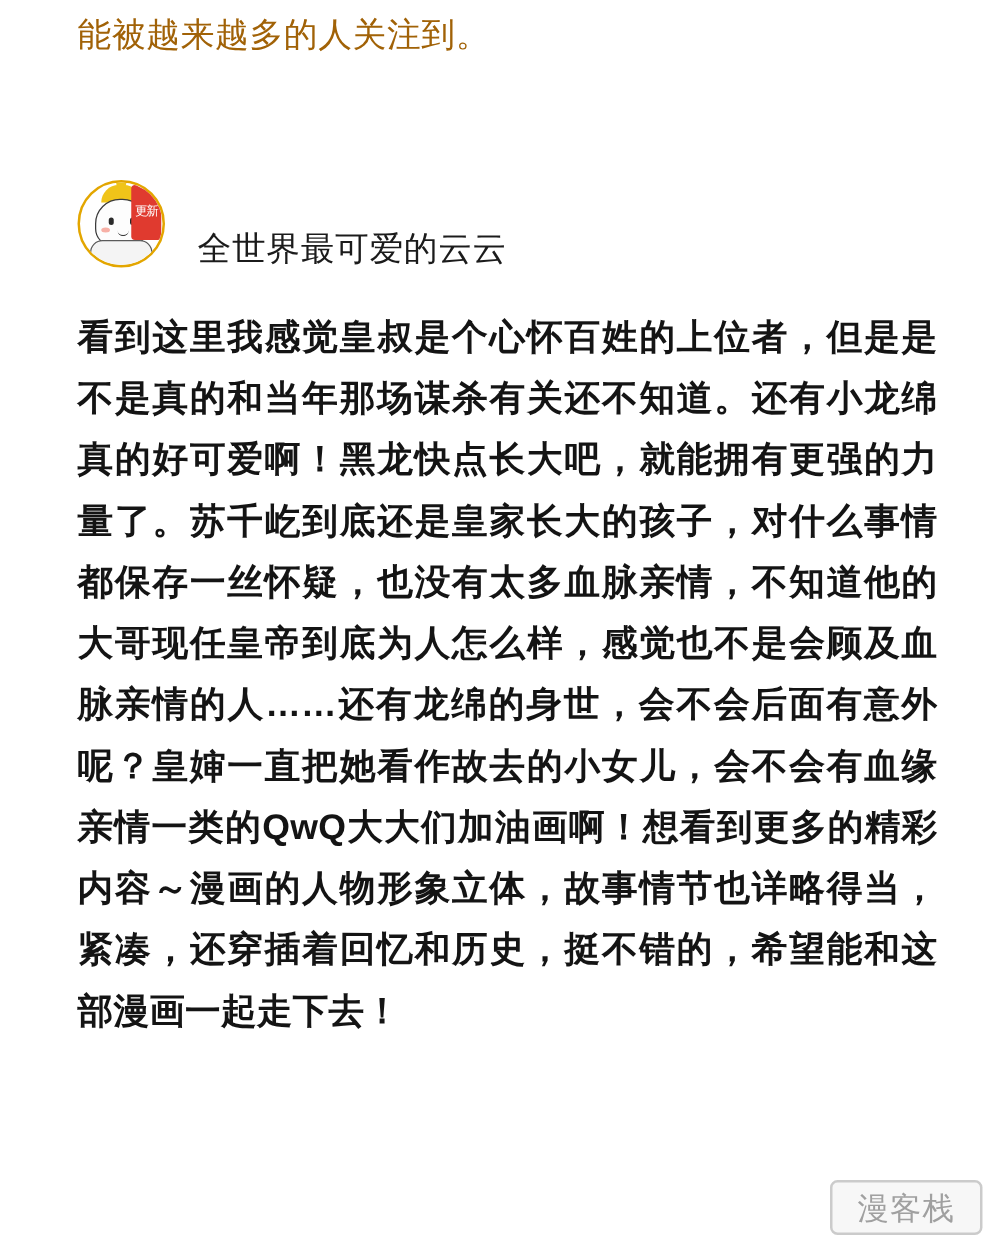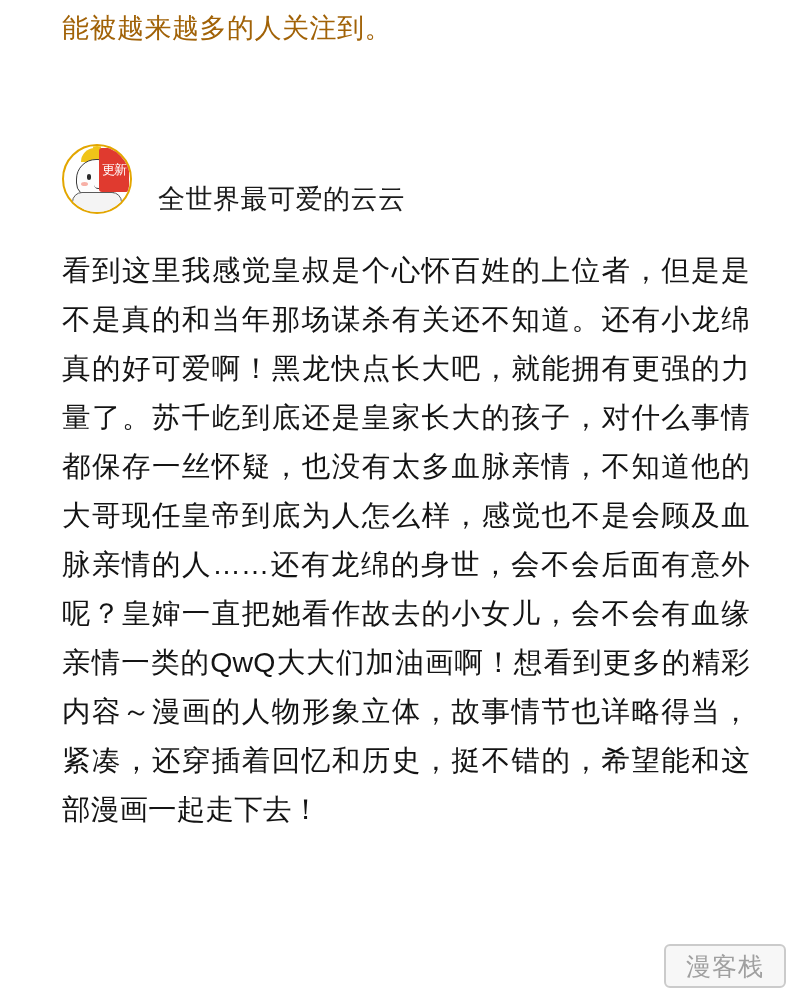--- a/index.html
+++ b/index.html
@@ -122,21 +122,21 @@
     border: 1.5px solid #5a5a5a;
     border-radius: 10px 10px 0 0;
     box-sizing: border-box;
   }
   .avatar .badge {
     position: absolute;
     right: 1px;
     bottom: 20px;
     background: #e03a2f;
     color: #ffffff;
-    font-size: 13px;
+    font-size: 10px;
     line-height: 14px;
     padding: 15px 3px;
     border-radius: 3px;
     letter-spacing: -1px;
     white-space: nowrap;
   }
   .username {
     margin-left: 26px;
     font-size: 27px;
     color: #1b1b1b;
@@ -150,20 +150,21 @@
     position: absolute;
     left: 62px;
     top: 246px;
     width: 688px;
     font-size: 28.5px;
     line-height: 49px;
     letter-spacing: 0.2px;
     color: #141414;
     text-align: justify;
     text-justify: inter-character;
+    font-weight: bold;
   }
 
   
   .watermark {
     position: absolute;
     right: 14px;
     bottom: 12px;
     width: 118px;
     height: 40px;
     border: 2px solid #c9c9c9;

